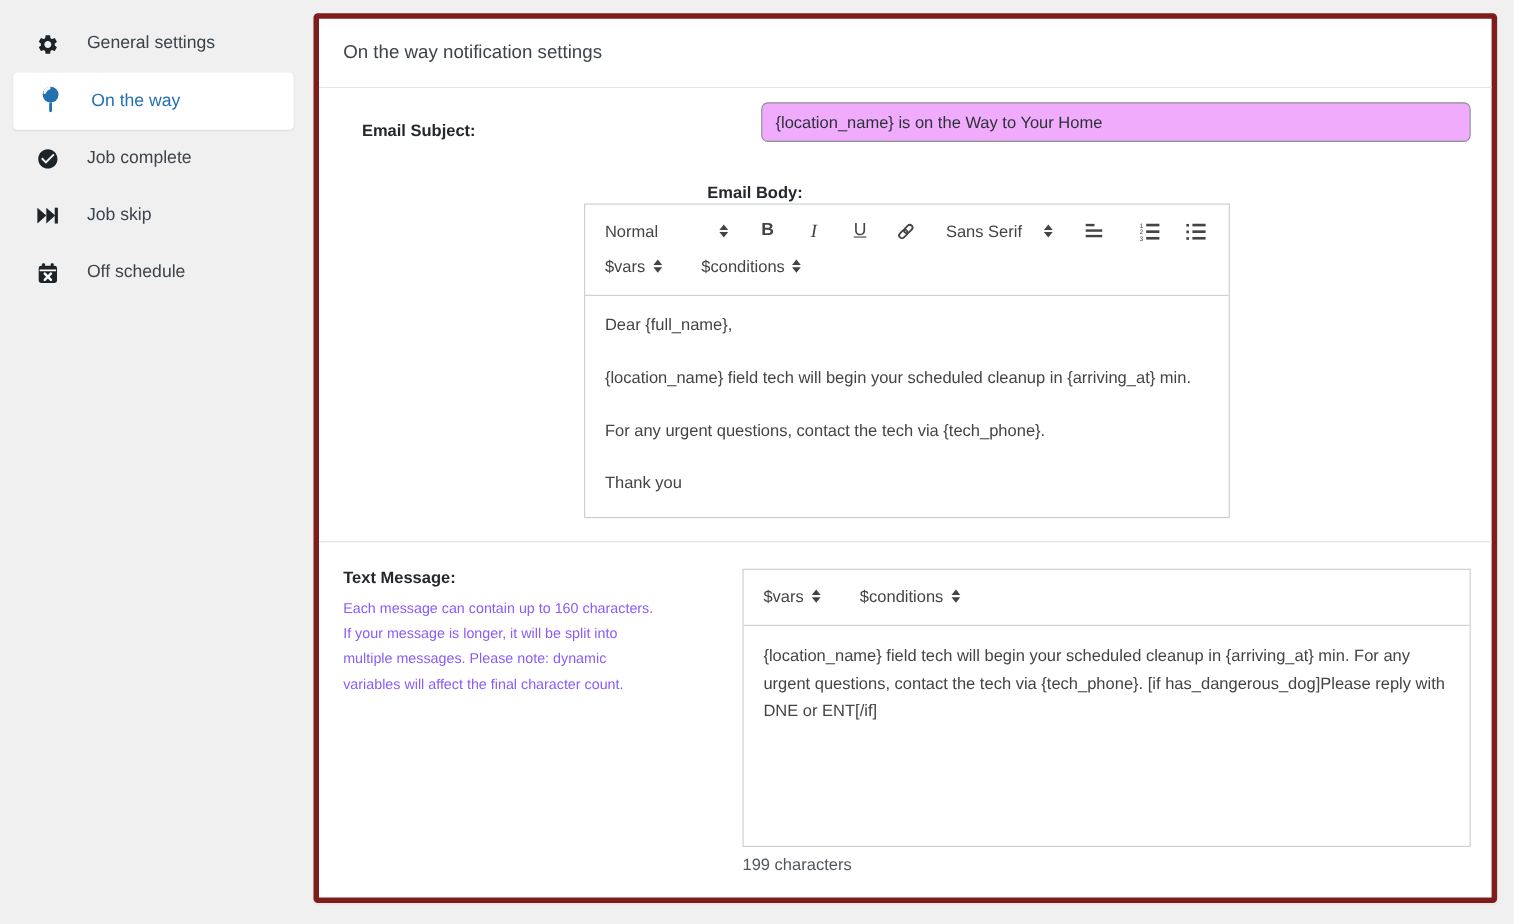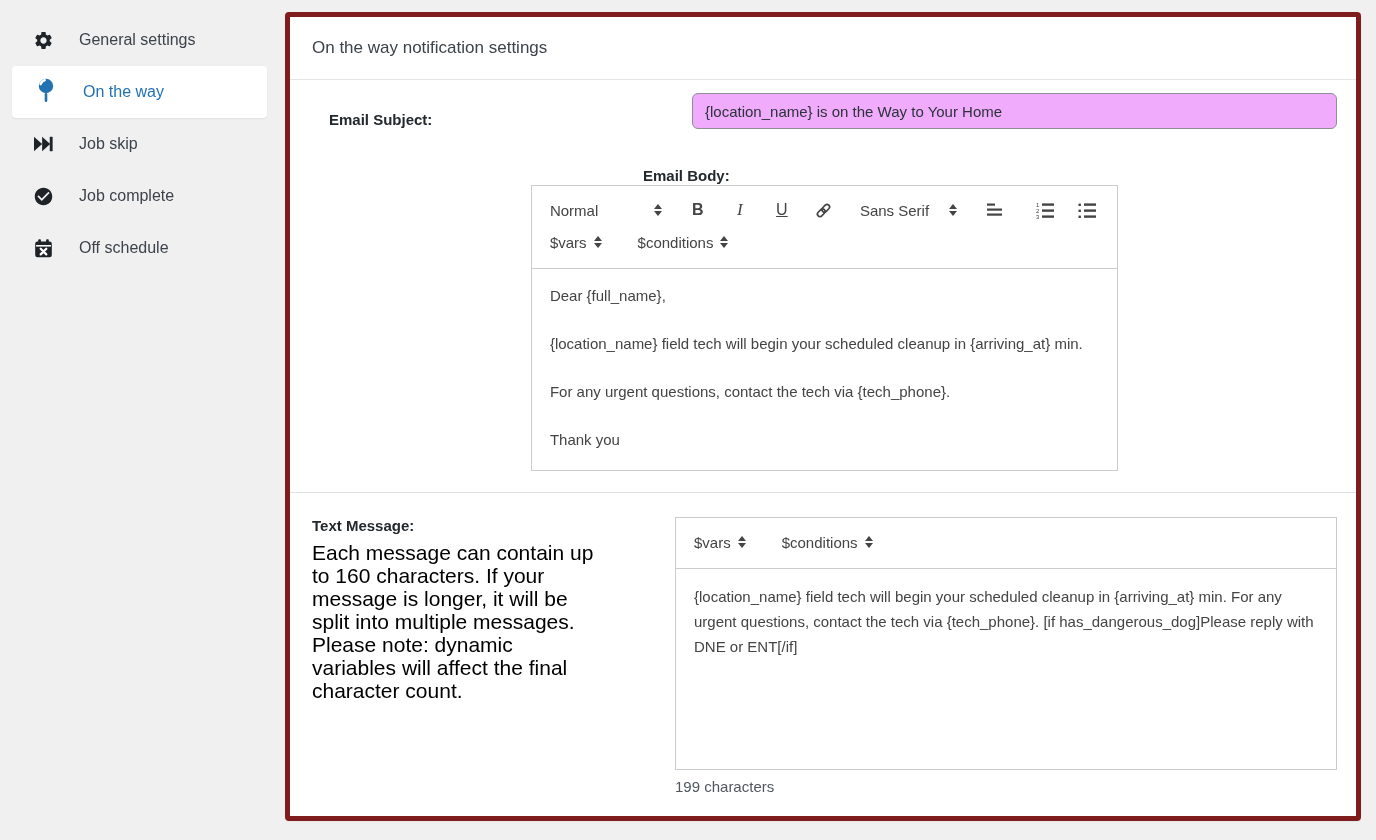--- a/index.html
+++ b/index.html
@@ -36,21 +36,21 @@
   .card-header {
     padding:21px 22px; border-bottom:1px solid #e4e5e8;
     font-size:17px; color:#3c434a;
   }
   .card-section { padding:13px 19px 21px 22px; }
   .row { display:flex; }
   .label-col { width:363px; flex:none; padding-right:75px; }
   .field-col { flex:1; min-width:0; }
   .field-label { font-size:15px; font-weight:bold; color:#23282d; }
   .helper {
-    margin-top:6px; font-size:21px; line-height:23px; color:#000000;
+    margin-top:6px; font-size:13px; line-height:23px; color:#8b5cf6;
   }
   .row-subject { align-items:flex-end;margin-left:17px; }
   .row-body { margin-top:38px; align-items:center;flex-direction:column; }
   .row-body .field-label { margin-top:10px; }
 
   .text-input {
     width:100%; height:36px; padding:16px 12px;
     border:1px solid #8c8f94; border-radius:6px;
     font-family:"Liberation Sans", sans-serif;
     font-size:15px; color:#2c3338; background:#f0abfc; outline:none;
@@ -123,36 +123,36 @@
           <rect x="9.7" y="16" width="2.6" height="9" rx="1.3" fill="#2271b1"></rect>
           <circle cx="11" cy="9" r="7.2" fill="#2271b1"></circle>
           <path d="M5.6 7.2 A 6 6 0 0 1 9.8 3.1" stroke="#fff" stroke-width="2.4" fill="none" stroke-linecap="round"></path>
         </svg>
       </span>
       <span>On the way</span>
     </div>
 
     <div class="side-item">
       <span class="sicon">
+        <svg width="21" height="21" viewBox="0 0 24 24" fill="#1d2327">
+            <path d="M12 2C6.48 2 2 6.48 2 12s4.48 10 10 10 10-4.48 10-10S17.52 2 12 2zm-2 15l-5-5 1.41-1.41L10 14.17l7.59-7.59L19 8l-9 9z"></path>
+          </svg>
+      </span>
+      <span>Job complete</span>
+    </div>
+
+    <div class="side-item">
+      <span class="sicon">
         <svg width="22" height="18" viewBox="0 0 24 20" fill="#1d2327">
           <polygon points="2,2 11,10 2,18"></polygon>
           <polygon points="11,2 20,10 11,18"></polygon>
           <rect x="19.5" y="2" width="3.2" height="16"></rect>
         </svg>
       </span>
       <span>Job skip</span>
-    </div>
-
-    <div class="side-item">
-      <span class="sicon">
-        <svg width="21" height="21" viewBox="0 0 24 24" fill="#1d2327">
-            <path d="M12 2C6.48 2 2 6.48 2 12s4.48 10 10 10 10-4.48 10-10S17.52 2 12 2zm-2 15l-5-5 1.41-1.41L10 14.17l7.59-7.59L19 8l-9 9z"></path>
-          </svg>
-      </span>
-      <span>Job complete</span>
     </div>
 
     <div class="side-item">
       <span class="sicon">
         <svg width="21" height="21" viewBox="0 0 24 24">
           <rect x="2.5" y="4" width="19" height="18" rx="2.5" fill="#1d2327"></rect>
           <rect x="6" y="1.5" width="3" height="5" rx="1" fill="#1d2327"></rect>
           <rect x="15" y="1.5" width="3" height="5" rx="1" fill="#1d2327"></rect>
           <rect x="3.5" y="8" width="17" height="1.8" fill="#fff"></rect>
           <path d="M8.8 12.3 L15.2 18.7 M15.2 12.3 L8.8 18.7" stroke="#fff" stroke-width="2.6" stroke-linecap="round"></path>

